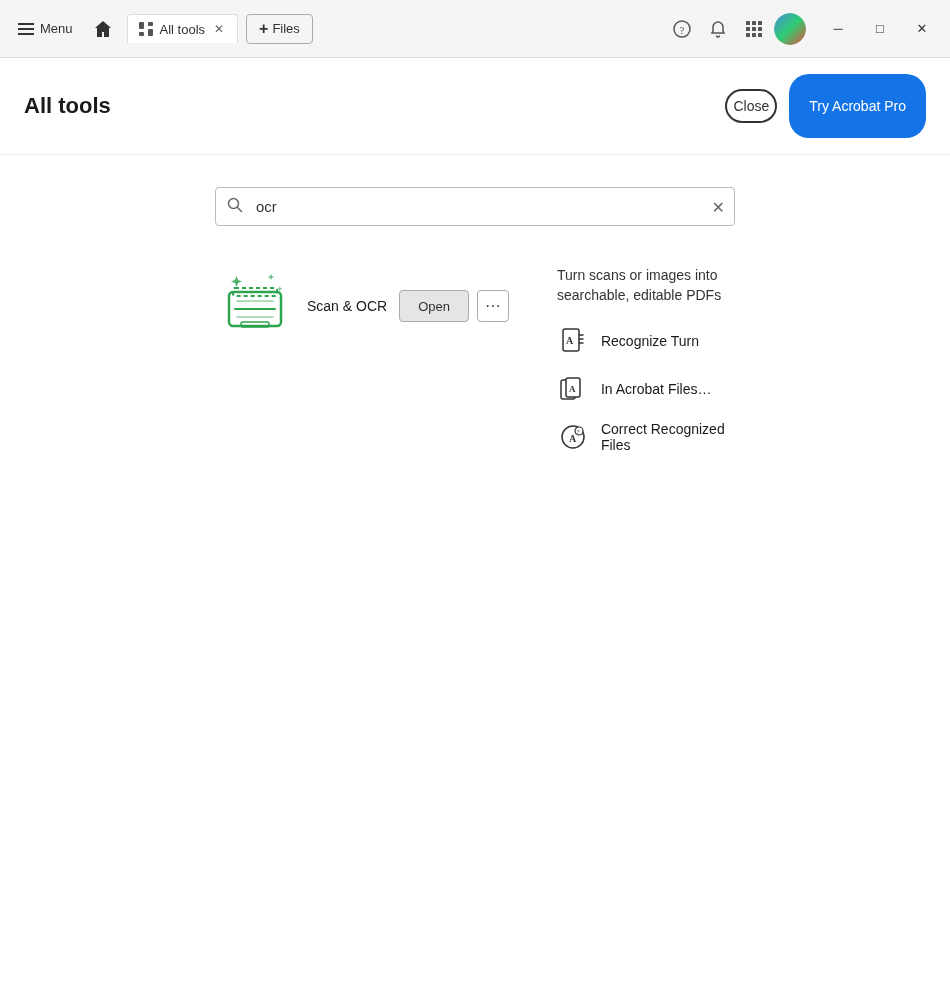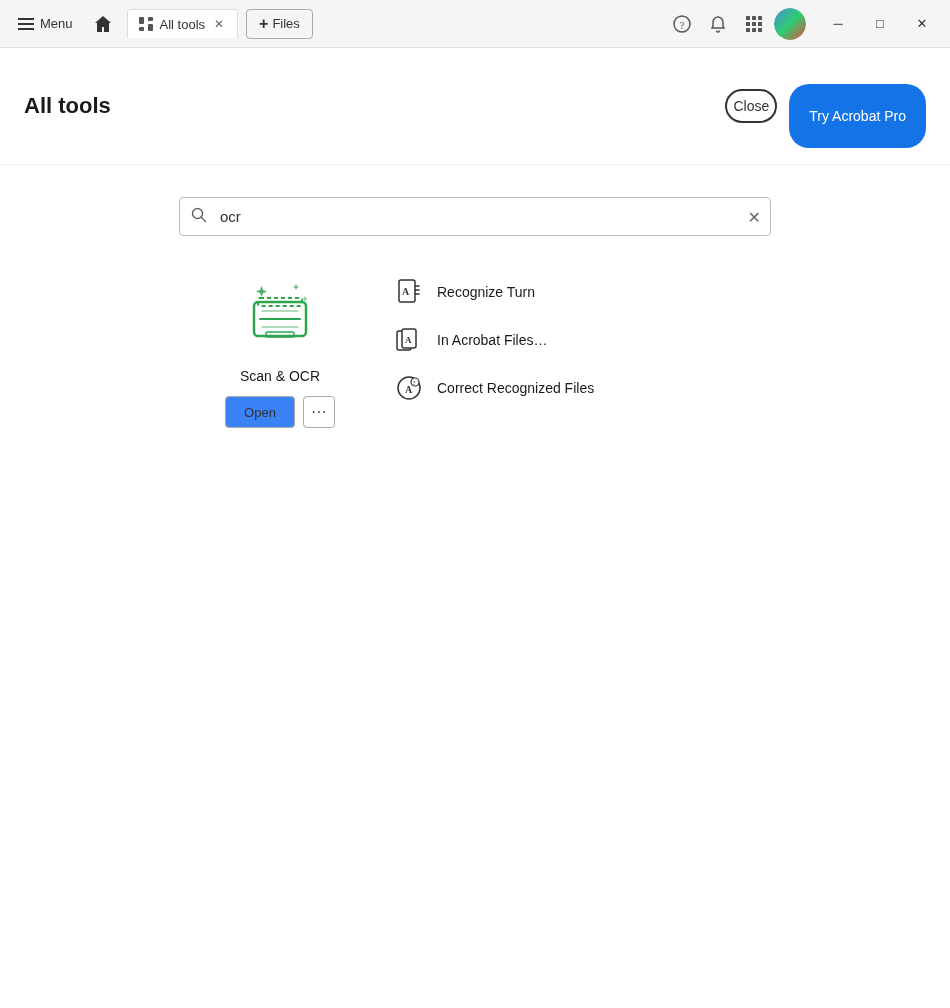--- a/index.html
+++ b/index.html
@@ -2,21 +2,21 @@
 <html><head>
   <meta charset="utf-8">
   <style>
     * { margin: 0; padding: 0; box-sizing: border-box; }
     body { font-family: -apple-system, BlinkMacSystemFont, 'Segoe UI', Arial, sans-serif; background: #fff; width: 950px; height: 1008px; overflow: hidden; }
 
     
     .titlebar {
       display: flex;
       align-items: center;
-      height: 48px;
+      height: 58px;
       background: #f5f5f5;
       border-bottom: 1px solid #ddd;
       padding: 0 8px;
       gap: 4px;
     }
     .menu-btn {
       display: flex; align-items: center; gap: 6px;
       padding: 6px 10px;
       cursor: pointer;
       border-radius: 4px;
@@ -138,34 +138,33 @@
     }
     .try-pro-btn {
       padding: 24px 20px;
       background: #1473e6;
       border: none;
       border-radius: 20px;
       font-size: 14px;
       font-weight: 500;
       color: #fff;
       cursor: pointer;
-      margin-top: 20px;
     }
 
     
     .main-content {
       padding: 32px 24px;
       display: flex;
       flex-direction: column;
       align-items: center;
     }
 
     
     .search-container {
-      width: 592px;
+      width: 520px;
       position: relative;
       margin-bottom: 40px;
     }
     .search-input {
       width: 100%;
       padding: 10px 40px 10px 40px;
       border: 1px solid #bbb;
       border-radius: 4px;
       font-size: 15px;
       color: #333;
@@ -192,41 +191,40 @@
     .result-area {
       display: flex;
       gap: 48px;
       align-items: flex-start;
       width: 520px;
     }
 
     
     .tool-card {
       display: flex;
-      flex-direction: column;
       align-items: center;
       gap: 12px;
       min-width: 130px;
     }
     .tool-icon-wrap {
       width: 80px; height: 80px;
       display: flex; align-items: center; justify-content: center;
     }
     .tool-name {
       font-size: 14px;
       font-weight: 500;
       color: #1a1a1a;
       text-align: center;
     }
     .tool-buttons {
       display: flex; gap: 8px;
     }
     .open-btn {
       padding: 6px 18px;
-      background: #3b82f6;
+      background: #e5e5e5;
       border: 1px solid #aaa;
       border-radius: 4px;
       font-size: 13px;
       cursor: pointer;
       color: #333;
     }
     .more-btn {
       width: 32px; height: 32px;
       background: #fff;
       border: 1px solid #aaa;
@@ -396,20 +394,24 @@
       <span class="tool-name">Scan &amp; OCR</span>
       <div class="tool-buttons">
         <button class="open-btn">Open</button>
         <button class="more-btn">
           <span>···</span>
         </button>
       </div>
     </div>
 
     <div class="tool-details">
+      <p class="tool-description">
+        <span>Turn scans or images into</span><br>
+        <span>searchable, editable PDFs</span>
+      </p>
 
       <ul class="action-list">
 
         <li class="action-item">
           <div class="action-icon">
             <svg width="28" height="28" viewBox="0 0 28 28" fill="none">
               <rect x="4" y="2" width="16" height="22" rx="2" stroke="#333" stroke-width="1.5" fill="none"></rect>
               <text x="7" y="17" font-size="10" fill="#333" font-family="serif" font-weight="bold">A</text>
               <path d="M20 8 L24 8 M20 12 L24 12 M20 16 L24 16" stroke="#333" stroke-width="1.5" stroke-linecap="round"></path>
             </svg>

